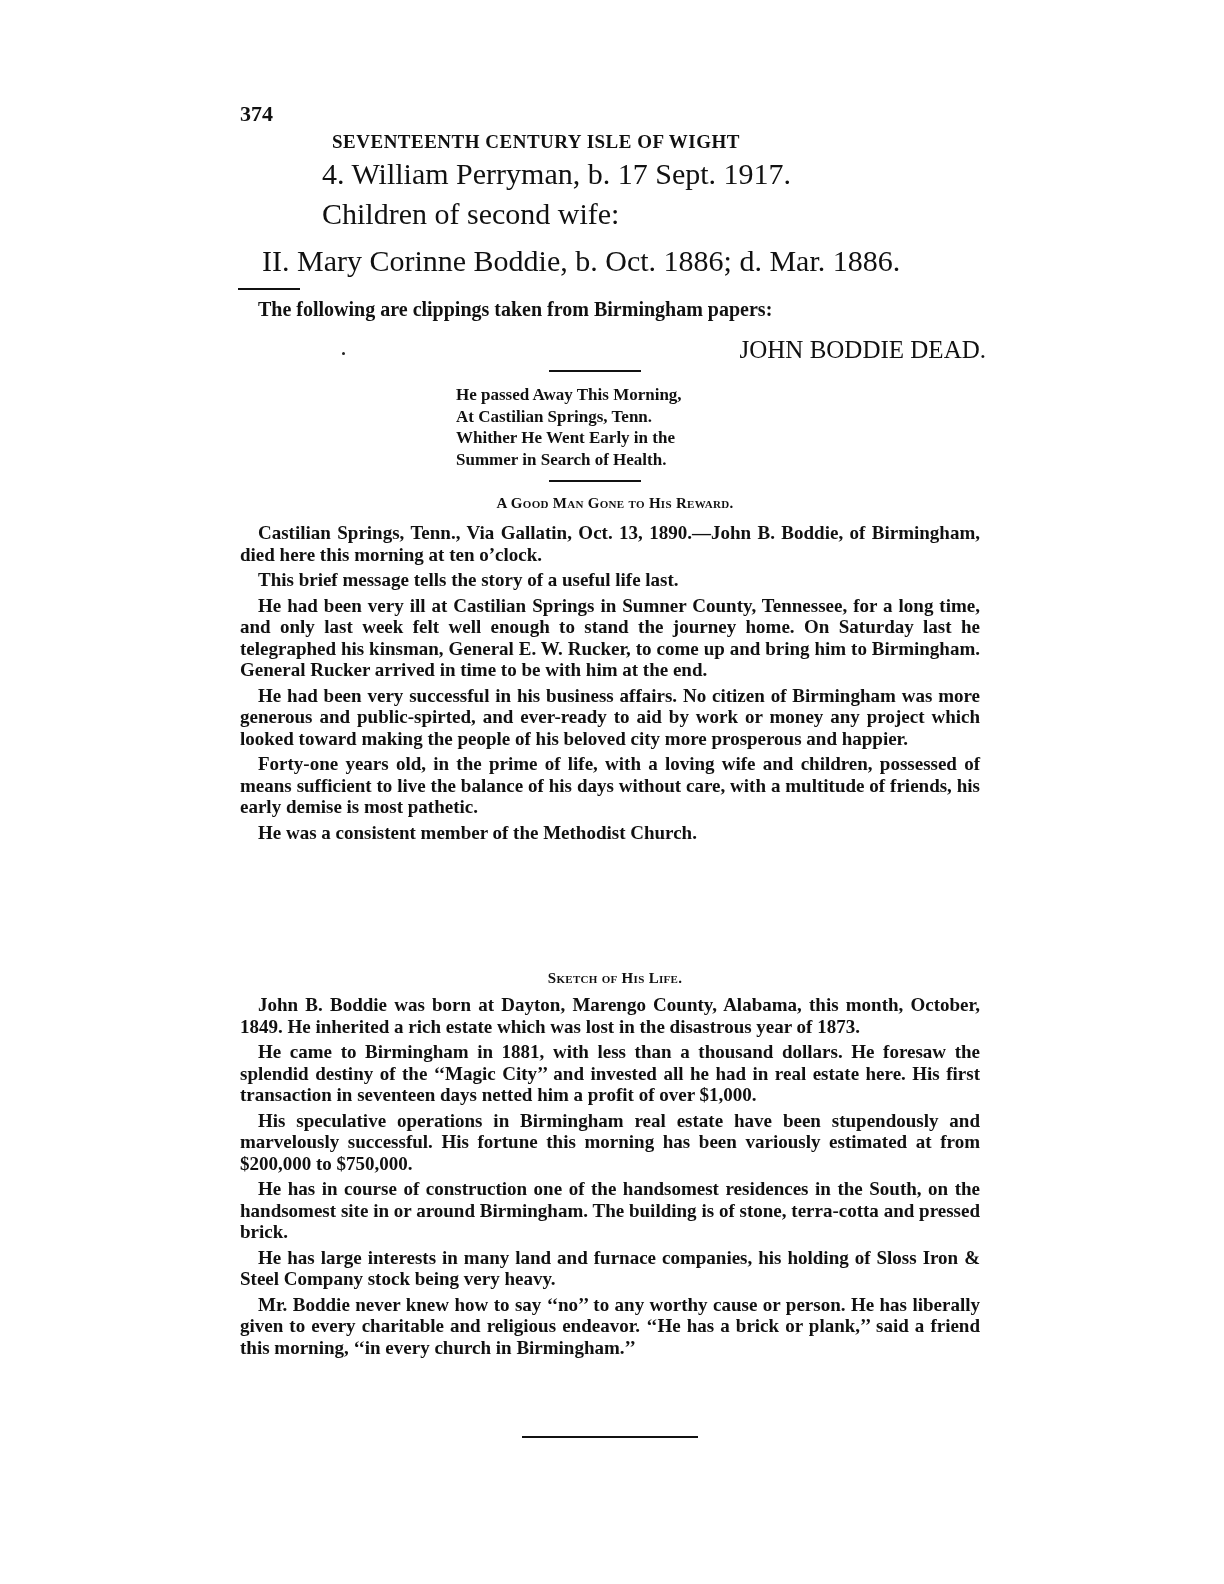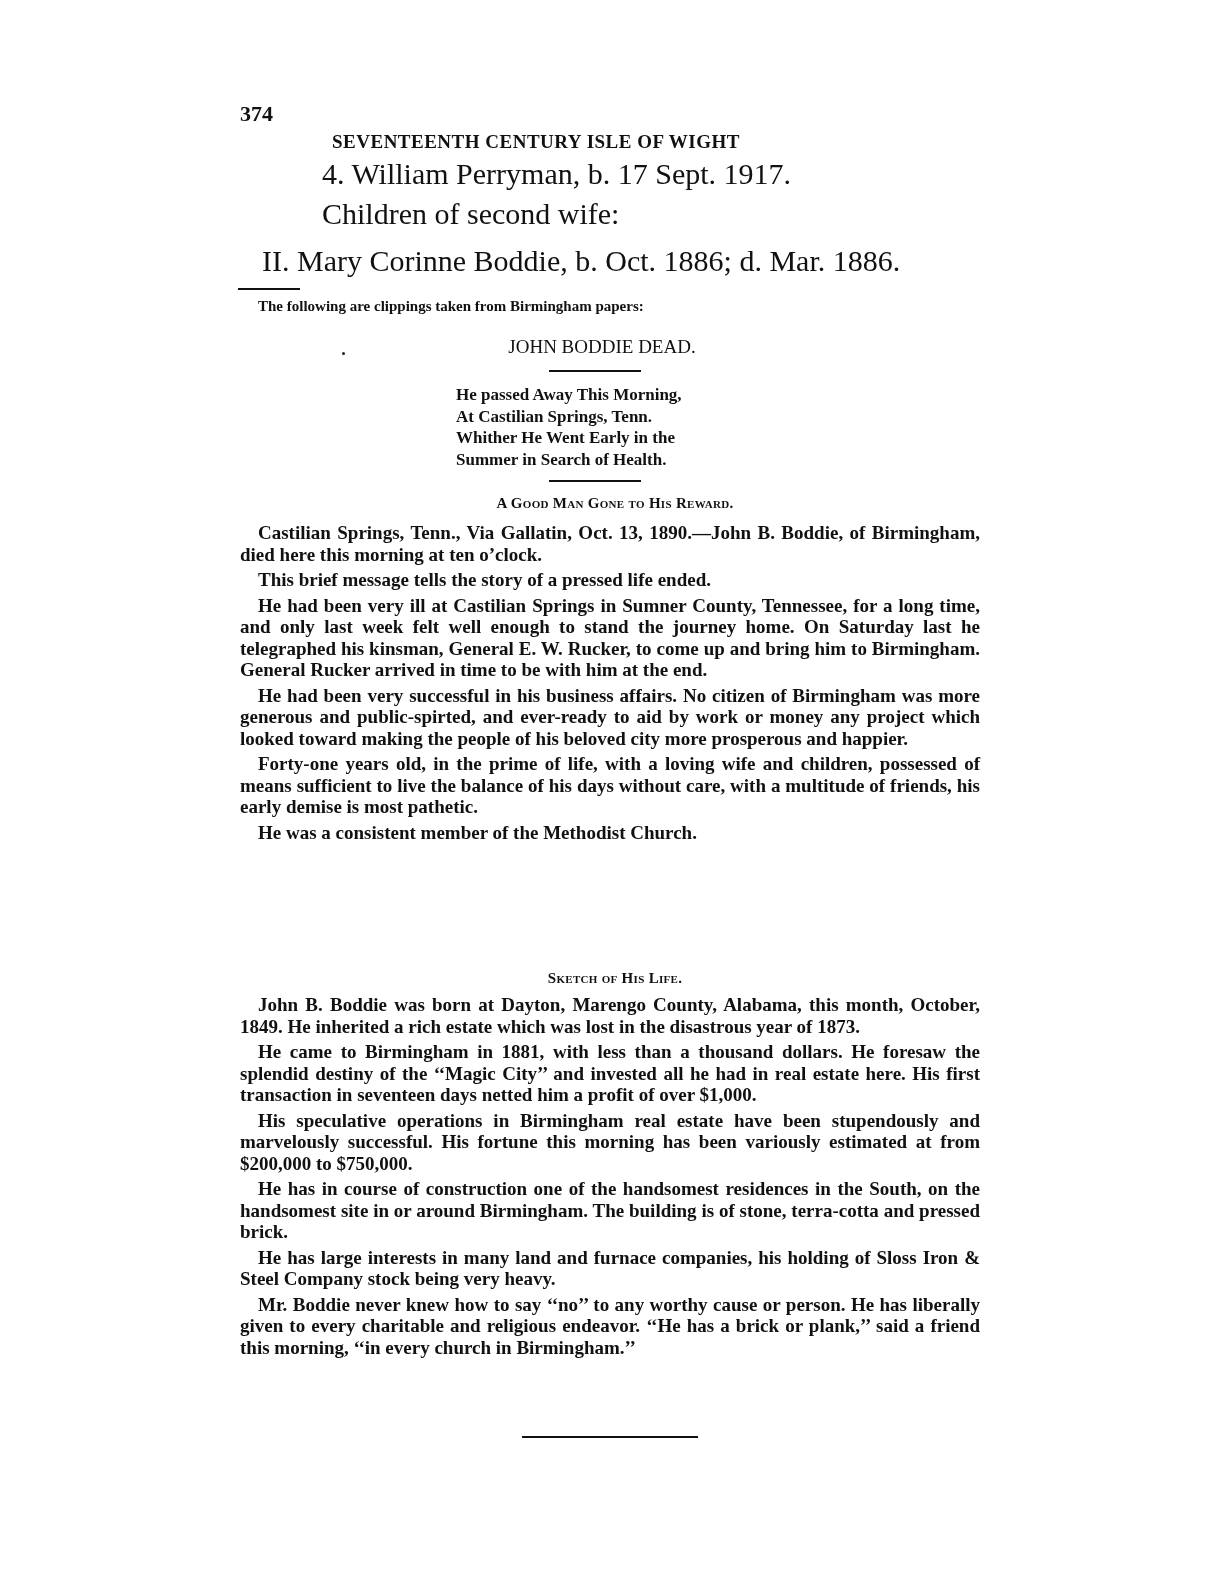--- a/index.html
+++ b/index.html
@@ -7,22 +7,22 @@
          font-family: "Liberation Serif", "DejaVu Serif", serif; color: #111; }
   .abs { position: absolute; }
   .running-head { top: 101px; left: 240px; width: 750px; height: 30px; }
   .page-num { position: absolute; left: 0; top: 0; font-size: 22px; font-weight: bold; }
   .head-title { position: absolute; left: 92px; top: 2px; font-size: 19px; font-weight: bold; letter-spacing: 0.5px; margin-top: 28px; }
   .big { font-size: 30px; line-height: 40px; white-space: nowrap; }
   .line1 { top: 154px; left: 322px; }
   .line2 { top: 194px; left: 322px; }
   .line3 { top: 241px; left: 262px; }
   .rule { position: absolute; height: 2px; background: #111; }
-  .intro { top: 298px; left: 258px; font-size: 15px; font-weight: bold; white-space: nowrap; }
-  .headline { top: 336px; left: 227px; width: 750px; text-align: center; font-size: 19px; }
+  .intro { top: 298px; left: 258px; font-size: 20px; font-weight: bold; white-space: nowrap; }
+  .headline { top: 336px; left: 236px; width: 750px; text-align: right; font-size: 25px; }
   .deck { top: 384px; left: 456px; font-size: 17px; font-weight: bold; line-height: 21.5px; }
   .deck div { white-space: nowrap; }
   .subhead { left: 240px; width: 750px; text-align: center; font-size: 15px; font-weight: bold; font-variant: small-caps; letter-spacing: 0.3px; }
   .subhead1 { top: 495px; }
   .subhead2 { top: 970px; }
   .body { position: absolute; left: 240px; width: 740px; font-size: 19px; font-weight: bold; line-height: 21.5px; text-align: justify; }
   .body p { margin: 0 0 4px 0; text-indent: 18px; }
   .body1 { top: 522px; }
   .body2 { top: 994px; }
   .dot { top: 352px; left: 342px; width: 3px; height: 3px; background: #222; border-radius: 50%; }
@@ -53,21 +53,21 @@
   <div>At Castilian Springs, Tenn.</div>
   <div>Whither He Went Early in the</div>
   <div>Summer in Search of Health.</div>
 </div>
 <div class="rule" style="top:480px; left:549px; width:92px;"></div>
 
 <div class="abs subhead subhead1">A Good Man Gone to His Reward.</div>
 
 <div class="body body1">
   <p>Castilian Springs, Tenn., Via Gallatin, Oct. 13, 1890.—John B. Boddie, of Birmingham, died here this morning at ten o’clock.</p>
-  <p>This brief message tells the story of a pressed life ended.</p>
+  <p>This brief message tells the story of a useful life last.</p>
   <p>He had been very ill at Castilian Springs in Sumner County, Tennessee, for a long time, and only last week felt well enough to stand the journey home.  On Saturday last he telegraphed his kinsman, General E. W. Rucker, to come up and bring him to Birmingham.  General Rucker arrived in time to be with him at the end.</p>
   <p>He had been very successful in his business affairs.  No citizen of Birmingham was more generous and public-spirted, and ever-ready to aid by work or money any project which looked toward making the people of his beloved city more prosperous and happier.</p>
   <p>Forty-one years old, in the prime of life, with a loving wife and children, possessed of means sufficient to live the balance of his days without care, with a multitude of friends, his early demise is most pathetic.</p>
   <p>He was a consistent member of the Methodist Church.</p>
 </div>
 
 <div class="abs subhead subhead2">Sketch of His Life.</div>
 
 <div class="body body2">
   <p>John B. Boddie was born at Dayton, Marengo County, Alabama, this month, October, 1849.  He inherited a rich estate which was lost in the disastrous year of 1873.</p>

